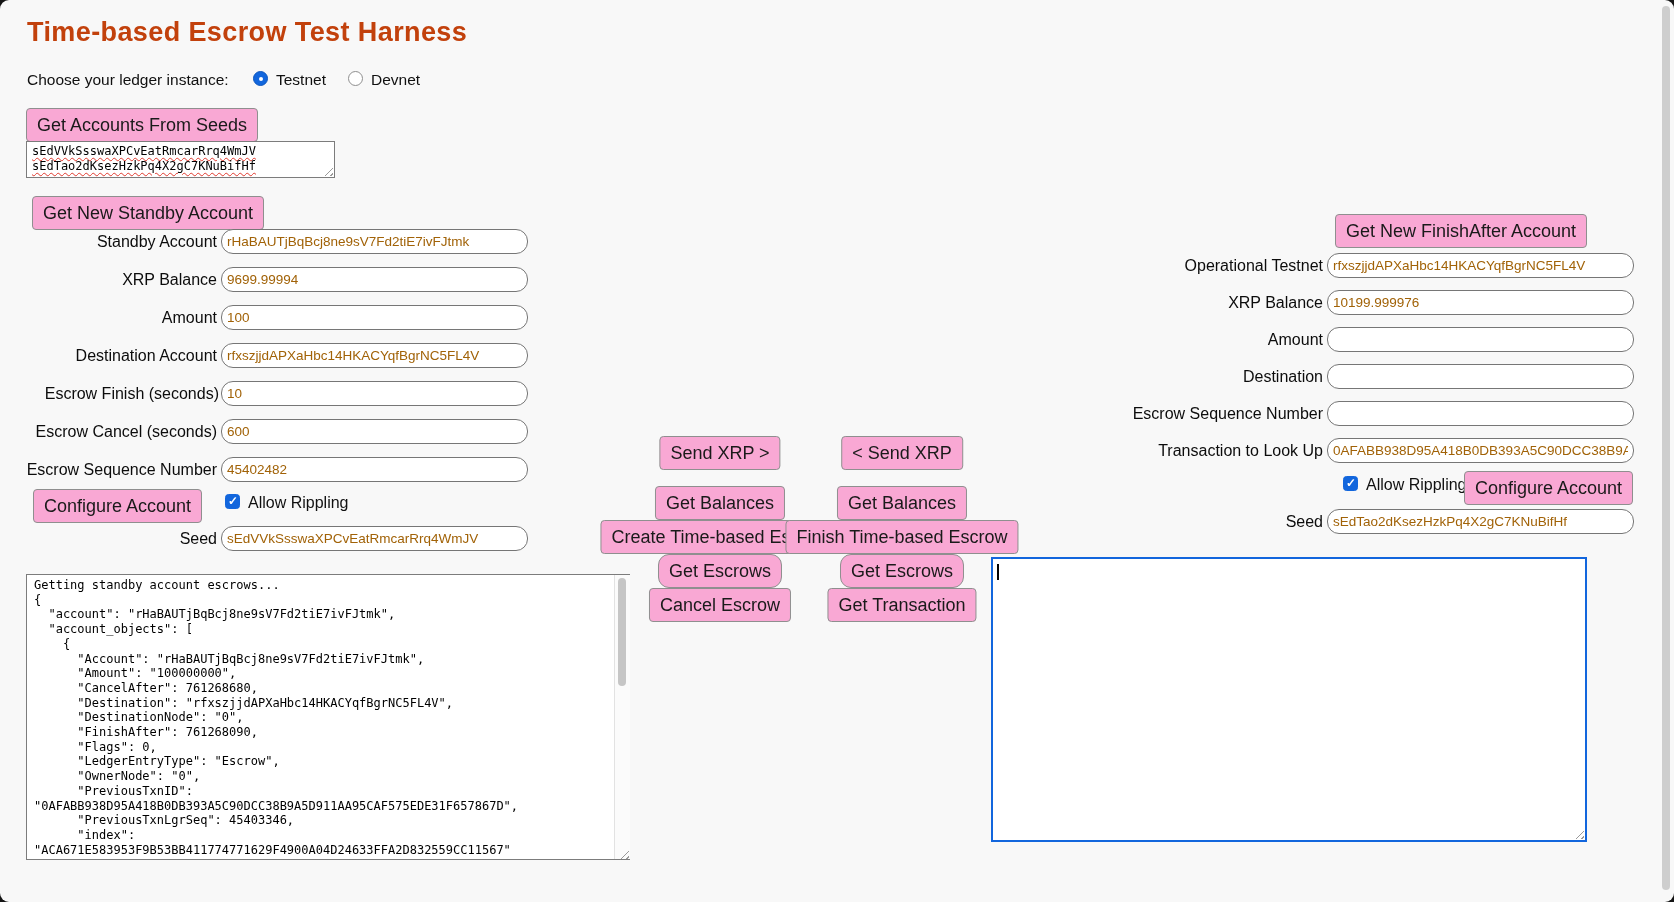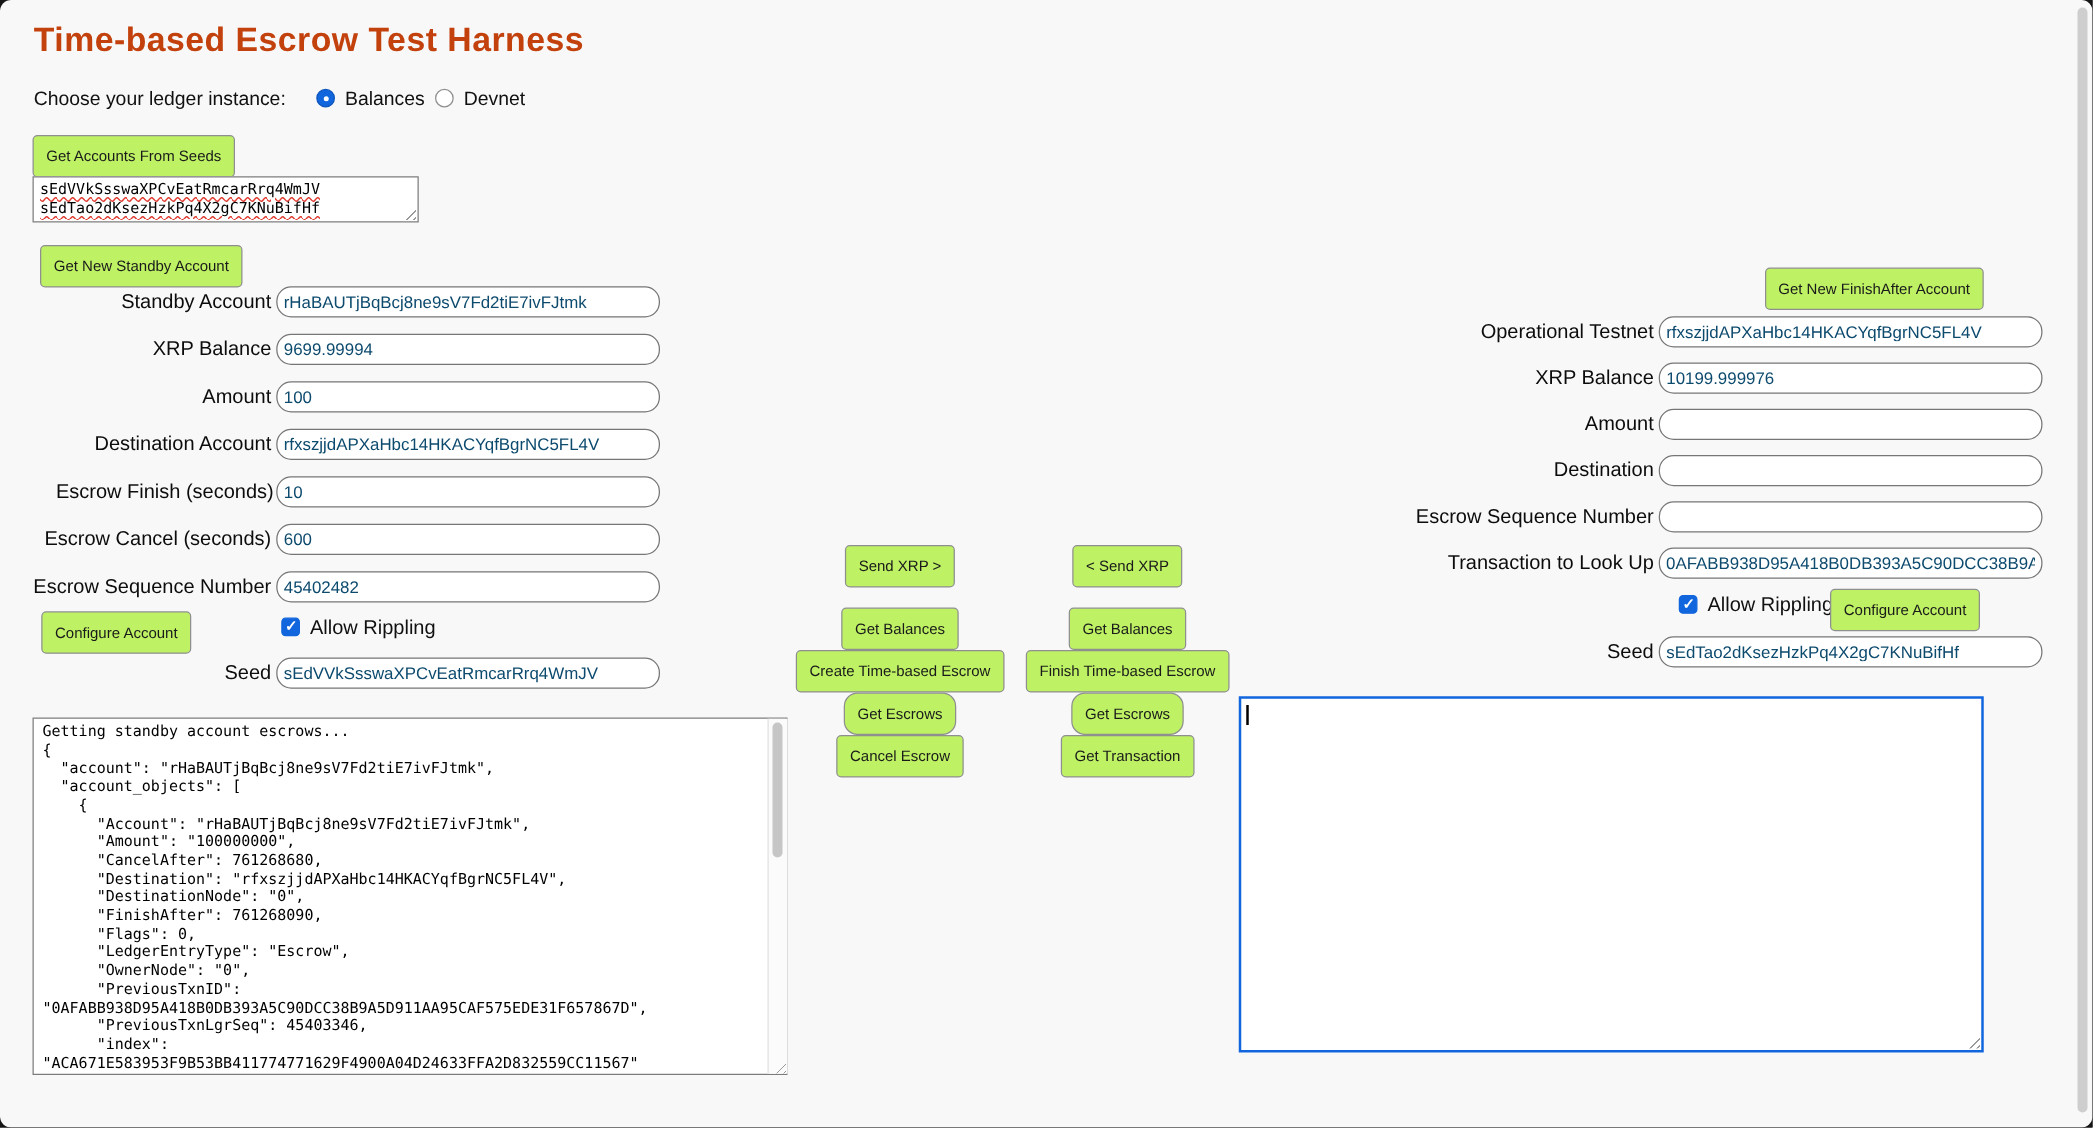--- a/index.html
+++ b/index.html
@@ -6,31 +6,31 @@
   .window{
     position:relative; width:1674px; height:902px; background:#f8f8f8;
     border-radius:9px; overflow:hidden;
     font-family:"Liberation Sans", sans-serif; color:#101010;
   }
   .abs{position:absolute;}
   .page-title{font-size:27px; font-weight:bold; letter-spacing:.4px; color:#c2410c;}
   .prompt{font-size:15.5px;}
   .btn{
     position:absolute; display:flex; align-items:center; justify-content:center;
-    background:#bef264; border:1px solid #8f8f8f; border-radius:4px;
-    font-size:12px; color:#1a1a1a; padding:16px 10px; height:26px;
+    background:#f9a8d4; border:1px solid #8f8f8f; border-radius:4px;
+    font-size:18px; color:#1a1a1a; padding:16px 10px; height:26px;
     box-sizing:border-box; white-space:nowrap; cursor:default;
   }
   .field-label{
     position:absolute; text-align:right; font-size:16px; color:#0c0c0c; white-space:nowrap;
   }
   .tf{
     position:absolute; box-sizing:border-box; height:25px; width:307px;
     border:1px solid #767676; border-radius:12px; background:#fff;
-    font-family:"Liberation Sans", sans-serif; font-size:13.5px; color:#0c4a6e;
+    font-family:"Liberation Sans", sans-serif; font-size:13.5px; color:#a16207;
     padding:0 5px; outline:none; overflow:hidden; white-space:nowrap;
   }
   .radio{
     position:absolute; width:15px; height:15px; border-radius:50%;
     background:#fff; border:1px solid #8f8f8f; box-sizing:border-box;
   }
   .radio.on{background:#1266dd; border-color:#0f57bd;}
   .radio.on::after{
     content:""; position:absolute; left:4.5px; top:4.5px; width:4px; height:4px;
     border-radius:50%; background:#fff;
@@ -86,21 +86,21 @@
 </style>
 </head>
 <body>
 
 <div class="window">
 
   <div class="abs page-title" style="left:27px; top:17px;">Time-based Escrow Test Harness</div>
 
   <div class="abs prompt" style="left:27px; top:71px;">Choose your ledger instance:</div>
   <span class="radio on" style="left:253px; top:71px;"></span>
-  <div class="abs prompt" style="left:276px; top:71px;">Balances</div>
+  <div class="abs prompt" style="left:276px; top:71px;">Testnet</div>
   <span class="radio" style="left:348px; top:71px;"></span>
   <div class="abs prompt" style="left:371px; top:71px;">Devnet</div>
 
   <button class="btn" style="left:26px; top:108px;">Get Accounts From Seeds</button>
   <div class="mono-box" style="left:26px; top:141px; width:309px; height:37px;"><div><span class="spellerr">sEdVVkSsswaXPCvEatRmcarRrq4WmJV</span></div><span class="resize-handle"></span><div><span class="spellerr">sEdTao2dKsezHzkPq4X2gC7KNuBifHf</span></div></div>
 
   <button class="btn" style="left:32px; top:196px;">Get New Standby Account</button>
 
   <div class="field-label" style="left:22px; top:233px; width:195px;">Standby Account</div>
   <input class="tf" style="left: 221px; top: 229px;" value="rHaBAUTjBqBcj8ne9sV7Fd2tiE7ivFJtmk">

